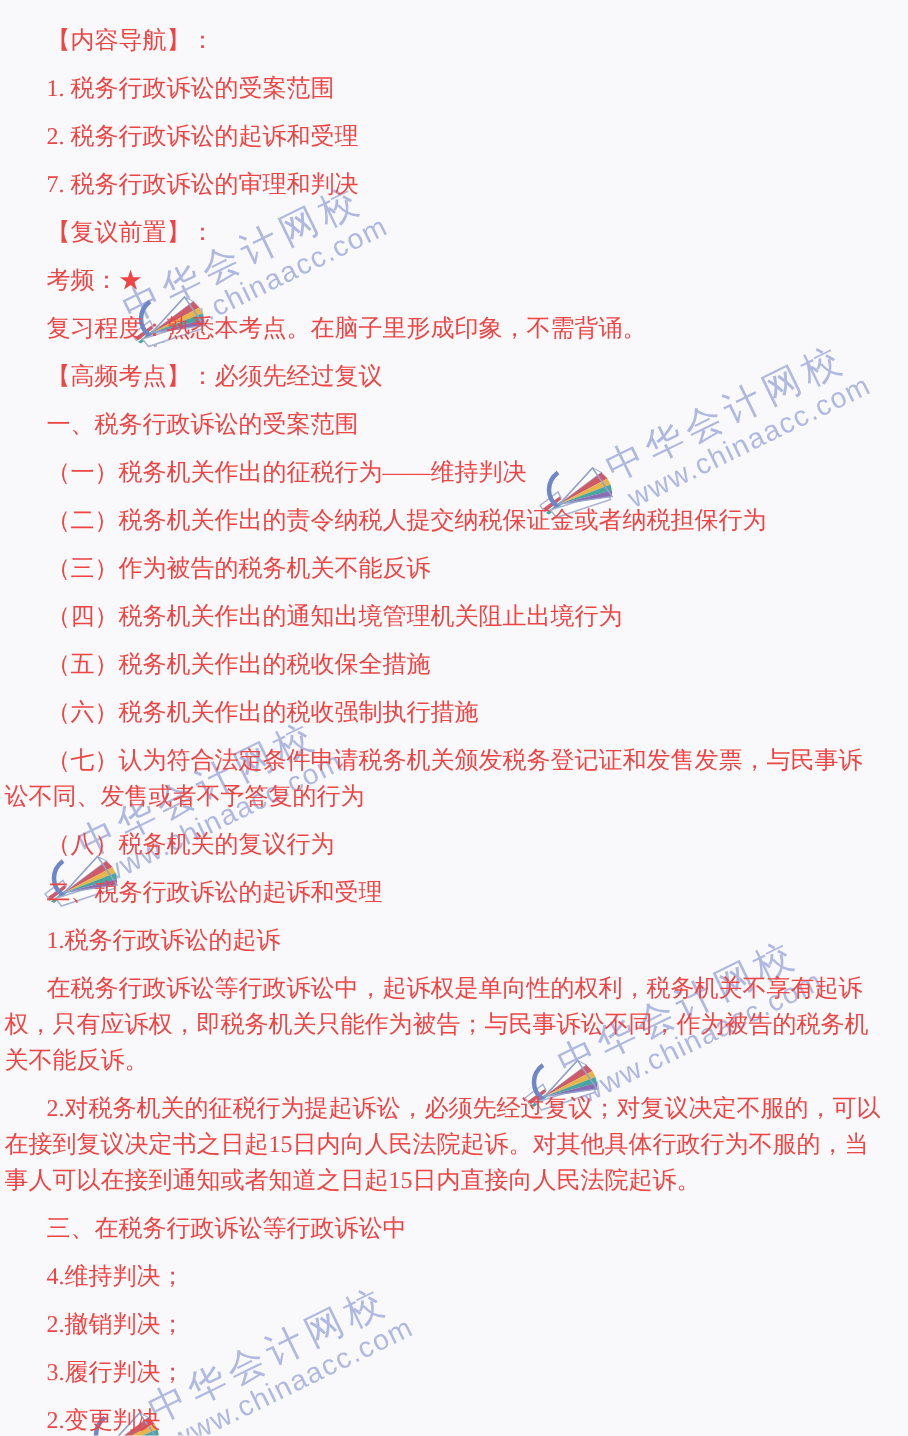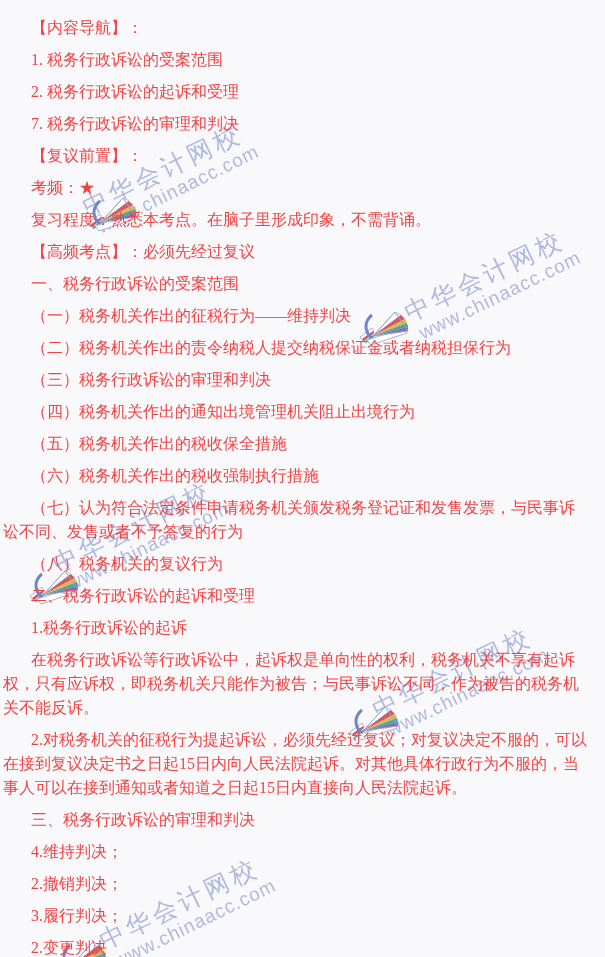--- a/index.html
+++ b/index.html
@@ -178,29 +178,29 @@
       <p class="para">1. 税务行政诉讼的受案范围</p>
       <p class="para">2. 税务行政诉讼的起诉和受理</p>
       <p class="para">7. 税务行政诉讼的审理和判决</p>
       <p class="para">【复议前置】：</p>
       <p class="para">考频：★</p>
       <p class="para">复习程度：熟悉本考点。在脑子里形成印象，不需背诵。</p>
       <p class="para">【高频考点】：必须先经过复议</p>
       <p class="para">一、税务行政诉讼的受案范围</p>
       <p class="para">（一）税务机关作出的征税行为——维持判决</p>
       <p class="para">（二）税务机关作出的责令纳税人提交纳税保证金或者纳税担保行为</p>
-      <p class="para">（三）税务行政诉讼的审理和判决</p>
+      <p class="para">（三）作为被告的税务机关不能反诉</p>
       <p class="para">（四）税务机关作出的通知出境管理机关阻止出境行为</p>
       <p class="para">（五）税务机关作出的税收保全措施</p>
       <p class="para">（六）税务机关作出的税收强制执行措施</p>
       <p class="para">（七）认为符合法定条件申请税务机关颁发税务登记证和发售发票，与民事诉讼不同、发售或者不予答复的行为</p>
       <p class="para">（八）税务机关的复议行为</p>
       <p class="para">二、税务行政诉讼的起诉和受理</p>
       <p class="para">1.税务行政诉讼的起诉</p>
       <p class="para">在税务行政诉讼等行政诉讼中，起诉权是单向性的权利，税务机关不享有起诉权，只有应诉权，即税务机关只能作为被告；与民事诉讼不同，作为被告的税务机关不能反诉。</p>
       <p class="para">2.对税务机关的征税行为提起诉讼，必须先经过复议；对复议决定不服的，可以在接到复议决定书之日起15日内向人民法院起诉。对其他具体行政行为不服的，当事人可以在接到通知或者知道之日起15日内直接向人民法院起诉。</p>
-      <p class="para">三、税务行政诉讼的审理和判决</p>
+      <p class="para">三、在税务行政诉讼等行政诉讼中</p>
       <p class="para">4.维持判决；</p>
       <p class="para">2.撤销判决；</p>
       <p class="para">3.履行判决；</p>
       <p class="para">2.变更判决</p>
     </div>
 </div>
 
 </body></html>

